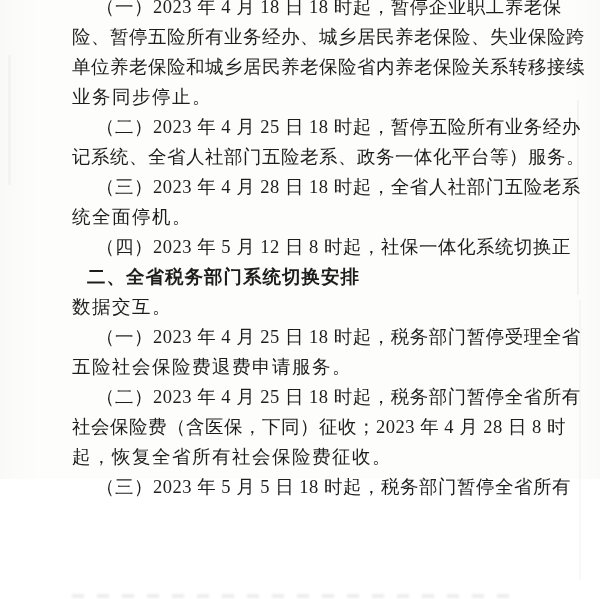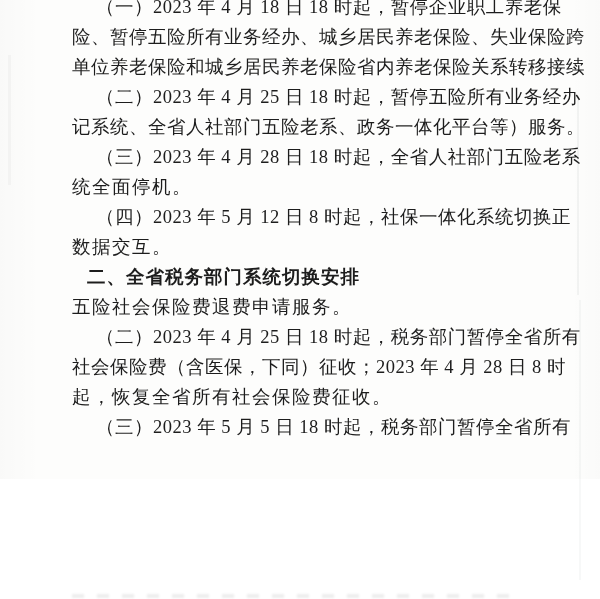--- a/index.html
+++ b/index.html
@@ -103,27 +103,29 @@
 </style>
 </head>
 <body>
 
 <div class="page">
 
   <div class="textcol">
     <div class="line indent">（一）2023 年 4 月 18 日 18 时起，暂停企业职工养老保</div>
     <div class="line">险、暂停五险所有业务经办、城乡居民养老保险、失业保险跨</div>
     <div class="line">单位养老保险和城乡居民养老保险省内养老保险关系转移接续</div>
+    <div class="line last">业务同步停止。</div>
     <div class="line indent">（二）2023 年 4 月 25 日 18 时起，暂停五险所有业务经办</div>
     <div class="line">记系统、全省人社部门五险老系、政务一体化平台等）服务。</div>
     <div class="line indent">（三）2023 年 4 月 28 日 18 时起，全省人社部门五险老系</div>
     <div class="line last">统全面停机。</div>
     <div class="line indent">（四）2023 年 5 月 12 日 8 时起，社保一体化系统切换正</div>
+    <div class="line heading">二、全省税务部门系统切换安排</div>
     <div class="line last">数据交互。</div>
-    <div class="line heading">二、全省税务部门系统切换安排</div>
+    <div class="line indent">（一）2023 年 4 月 25 日 18 时起，税务部门暂停受理全省</div>
     <div class="line last">五险社会保险费退费申请服务。</div>
     <div class="line indent">（二）2023 年 4 月 25 日 18 时起，税务部门暂停全省所有</div>
     <div class="line">社会保险费（含医保，下同）征收；2023 年 4 月 28 日 8 时</div>
     <div class="line last">起，恢复全省所有社会保险费征收。</div>
     <div class="line indent">（三）2023 年 5 月 5 日 18 时起，税务部门暂停全省所有</div>
   </div>
 
   <div class="streak-right"></div>
   <div class="streak-right2"></div>
   <div class="streak-left"></div>

